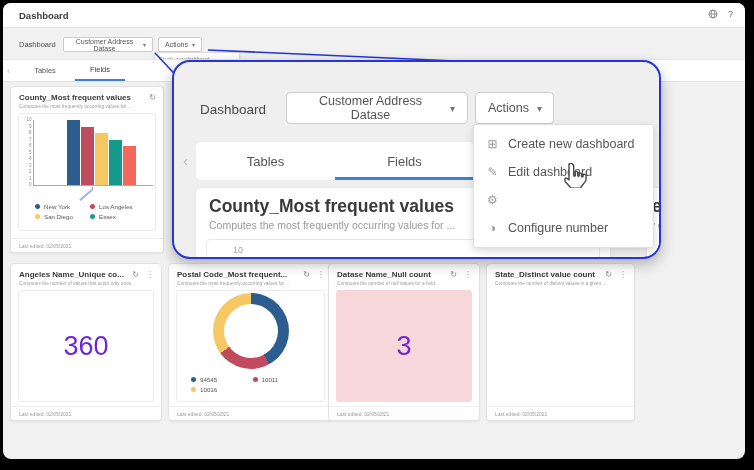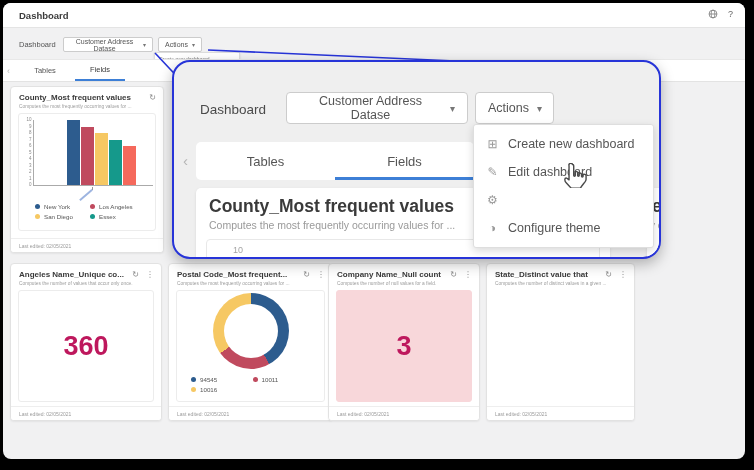--- a/index.html
+++ b/index.html
@@ -29,21 +29,21 @@
   
   .card { position:absolute; background:#fff; border:1px solid #e2e2e2; border-radius:4px; box-shadow:0 1px 2px rgba(0,0,0,.06); overflow:hidden; }
   .card .c-head { position:relative; padding:6px 8px 1px 8px; }
   .card .c-title { font-size:8px; font-weight:bold; color:#3a3a3a; white-space:nowrap; overflow:hidden; max-width:112px; }
   .card .c-sub { font-size:4.8px; color:#9c9c9c; white-space:nowrap; overflow:hidden; padding:1px 8px 2px 8px; }
   .card .c-icons { position:absolute; right:7px; top:6px; display:flex; gap:7px; align-items:center; }
   .card .c-refresh { font-size:8px; color:#8a8a8a; cursor:pointer; }
   .card .c-kebab { font-size:8px; color:#8a8a8a; cursor:pointer; }
   .card .c-body { margin:2px 7px 2px 7px; border:1px solid #ececec; border-radius:3px; height:112px; display:flex; align-items:center; justify-content:center; flex-direction:column; position:relative; }
   .card .c-body.pink { background:#f8d7da; border-color:#f8d7da; }
-  .card .bignum { font-size:27px; color:#be185d;font-weight:bold; }
+  .card .bignum { font-size:27px; color:#6d28d9; }
   .card .c-footer { position:absolute; left:0; right:0; bottom:0; height:14px; border-top:1px solid #eee; font-size:5px; color:#9a9a9a; padding:4px 8px 0 8px; background:#fff; }
 
   
   .bar-plot { position:relative; width:120px; height:66px; margin:6px 0 0 14px; border-left:1px solid #aaa; border-bottom:1px solid #aaa; }
   .bar-ticks span { position:absolute; right:102%; font-size:4.5px; color:#888; transform:translateY(2px); }
   .bar { position:absolute; bottom:0; width:13px; }
   .x-tick { position:absolute; left:58px; top:67px; width:1px; height:3px; background:#999; }
   .x-label { position:absolute; left:44px; top:74px; width:16px; height:2px; background:#9db4e0; transform:rotate(-40deg); }
   .legend { display:flex; flex-wrap:wrap; padding:4px 10px 0 16px; }
   .legend .li { width:50%; display:flex; align-items:center; gap:4px; font-size:6.2px; color:#555; margin-top:3px; white-space:nowrap; }
@@ -214,36 +214,36 @@
               <span class="dot" style="background: rgb(246, 200, 99);"></span>
               <span>10016</span>
             </div>
           </div>
     </div>
     <div class="c-footer">Last edited: 02/05/2021</div>
   </div>
 
   <div class="card" style="left:325px; top:260px; width:152px; height:158px;">
     <div class="c-head">
-      <div class="c-title">Company Name_Null count</div>
+      <div class="c-title">Datase Name_Null count</div>
       <div class="c-icons">
         <span class="c-refresh">↻</span>
         <span class="c-kebab">⋮</span>
       </div>
     </div>
     <div class="c-sub">Computes the number of null values for a field.</div>
     <div class="c-body pink">
       <span class="bignum">3</span>
     </div>
     <div class="c-footer">Last edited: 02/05/2021</div>
   </div>
 
   <div class="card" style="left:483px; top:260px; width:149px; height:158px;">
     <div class="c-head">
-      <div class="c-title">State_Distinct value that</div>
+      <div class="c-title">State_Distinct value count</div>
       <div class="c-icons">
         <span class="c-refresh">↻</span>
         <span class="c-kebab">⋮</span>
       </div>
     </div>
     <div class="c-sub">Computes the number of distinct values in a given ...</div>
     <div class="c-footer">Last edited: 02/05/2021</div>
   </div>
 
   <svg class="leader">
@@ -291,21 +291,21 @@
           </div>
           <div class="mi">
             <span class="mic">✎</span>
             <span>Edit dashboard</span>
           </div>
           <div class="mi">
             <span class="mic">⚙</span>
           </div>
           <div class="mi">
             <span class="mic">◑</span>
-            <span>Configure theme</span>
+            <span>Configure number</span>
           </div>
         </div>
   </div>
 
   <svg class="cursor" width="25" height="25" viewBox="0 0 16 16">
     <path d="M6.75 1a.75.75 0 0 1 .75.75V8a.5.5 0 0 0 1 0V5.467l.086-.004c.317-.012.637-.008.816.027.134.027.294.096.448.182.077.042.15.147.15.314V8a.5.5 0 0 0 1 0V6.435l.106-.01c.316-.024.584-.01.708.04.118.046.3.207.486.43.081.096.15.19.2.259V8.5a.5.5 0 1 0 1 0v-1l.004-.011a.61.61 0 0 1 .07-.09c.066-.071.162-.14.31-.172.175-.038.434-.027.75.062.238.066.434.175.577.299.13.112.194.23.194.306v2.501c0 .193-.048.424-.135.665-.088.24-.2.47-.292.637a4.57 4.57 0 0 1-.36.54c-.214.264-.495.624-.809 1.025l-.034.044c-.626.8-1.365 1.744-1.777 2.447-.193.33-.55.438-.871.438H6.5c-.334 0-.67-.135-.917-.406-.622-.686-2.022-2.221-2.902-3.105-.548-.55-.832-1.18-.832-1.866v-.413c0-.442.358-.8.8-.8.173 0 .34.055.479.158l1.372 1.03V1.75A.75.75 0 0 1 6.75 1z" fill="#ffffff" stroke="#4a4a4a" stroke-width="0.9" stroke-linejoin="round"></path>
   </svg>
 
 </div>
 </div>

